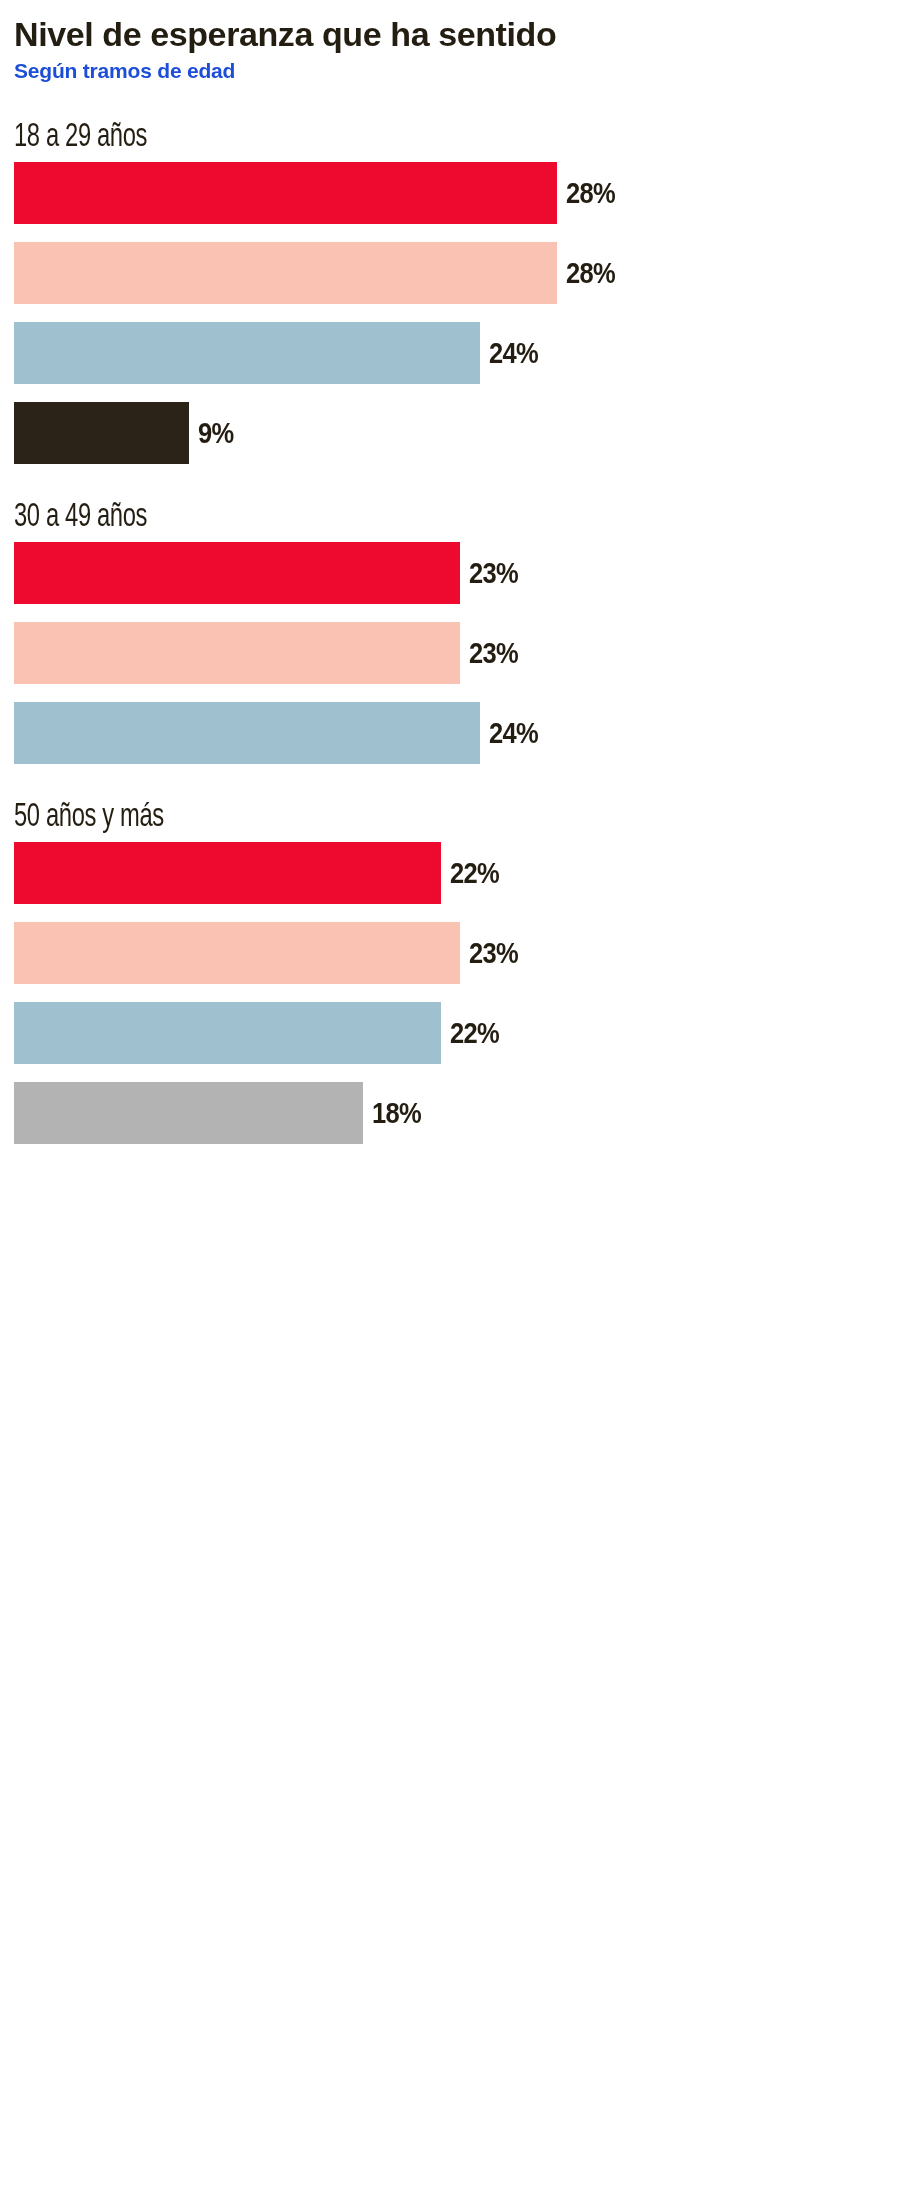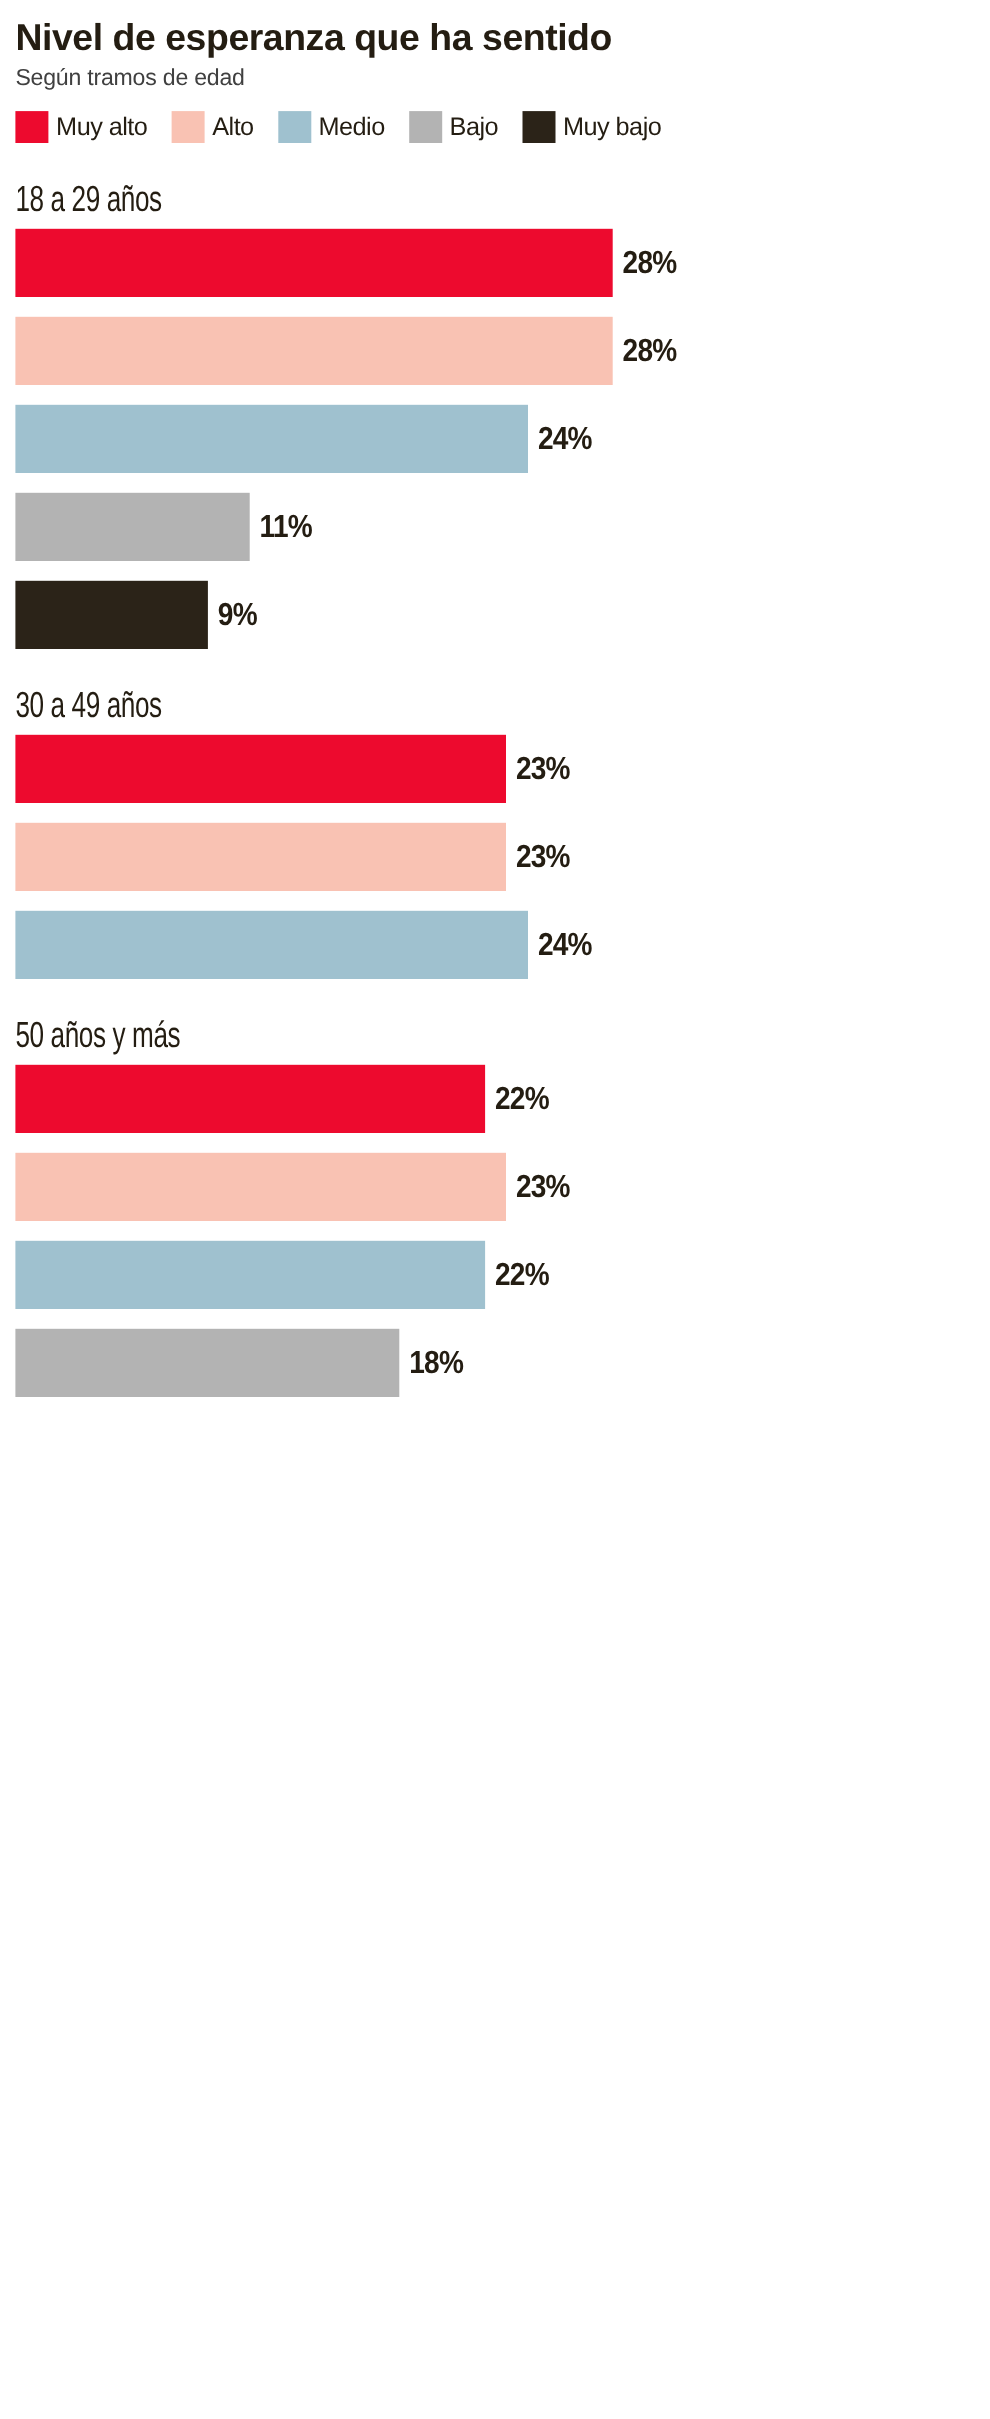--- a/index.html
+++ b/index.html
@@ -22,24 +22,24 @@
     font-weight: bold;
     font-size: 34px;
     line-height: 40px;
     letter-spacing: -0.4px;
     color: #241d12;
     padding-top: 14px;
     white-space: nowrap;
   }
   .chart-subtitle {
     font-family: "Liberation Sans", sans-serif;
-    font-weight: normal;
+    font-weight: bold;
     font-size: 21px;
     line-height: 26px;
-    color: #404040;
+    color: #1d4ed8;
     margin-top: 4px;
     letter-spacing: -0.2px;
   }
   
   .legend {
     display: flex;
     align-items: center;
     margin-top: 16px;
     height: 30px;
   }
@@ -104,61 +104,35 @@
 </style>
 </head>
 <body>
 
 <div class="page">
 
   <div class="chart-title">Nivel de esperanza que ha sentido</div>
 
   <div class="chart-subtitle">Según tramos de edad</div>
 
-  <div class="legend">
-      <div class="legend-item">
-        <span class="legend-swatch" style="background: rgb(237, 10, 46);"></span>
-        <span class="legend-label">Muy alto</span>
-      </div>
-      <div class="legend-item">
-        <span class="legend-swatch" style="background: rgb(249, 194, 179);"></span>
-        <span class="legend-label">Alto</span>
-      </div>
-      <div class="legend-item">
-        <span class="legend-swatch" style="background: rgb(159, 193, 207);"></span>
-        <span class="legend-label">Medio</span>
-      </div>
-      <div class="legend-item">
-        <span class="legend-swatch" style="background: rgb(179, 179, 179);"></span>
-        <span class="legend-label">Bajo</span>
-      </div>
-      <div class="legend-item">
-        <span class="legend-swatch" style="background: rgb(43, 35, 24);"></span>
-        <span class="legend-label">Muy bajo</span>
-      </div>
-    </div>
 
   <div class="groups">
       <div class="group">
         <div class="group-heading">18 a 29 años</div>
         <div class="bar-row">
           <div class="bar" style="width: 543.2px; background: rgb(237, 10, 46);"></div>
           <div class="bar-value">28%</div>
         </div>
         <div class="bar-row">
           <div class="bar" style="width: 543.2px; background: rgb(249, 194, 179);"></div>
           <div class="bar-value">28%</div>
         </div>
         <div class="bar-row">
           <div class="bar" style="width: 465.6px; background: rgb(159, 193, 207);"></div>
           <div class="bar-value">24%</div>
-        </div>
-        <div class="bar-row">
-          <div class="bar" style="width: 213.4px; background: rgb(179, 179, 179);"></div>
-          <div class="bar-value">11%</div>
         </div>
         <div class="bar-row">
           <div class="bar" style="width: 174.6px; background: rgb(43, 35, 24);"></div>
           <div class="bar-value">9%</div>
         </div>
       </div>
       <div class="group">
         <div class="group-heading">30 a 49 años</div>
         <div class="bar-row">
           <div class="bar" style="width: 446.2px; background: rgb(237, 10, 46);"></div>

